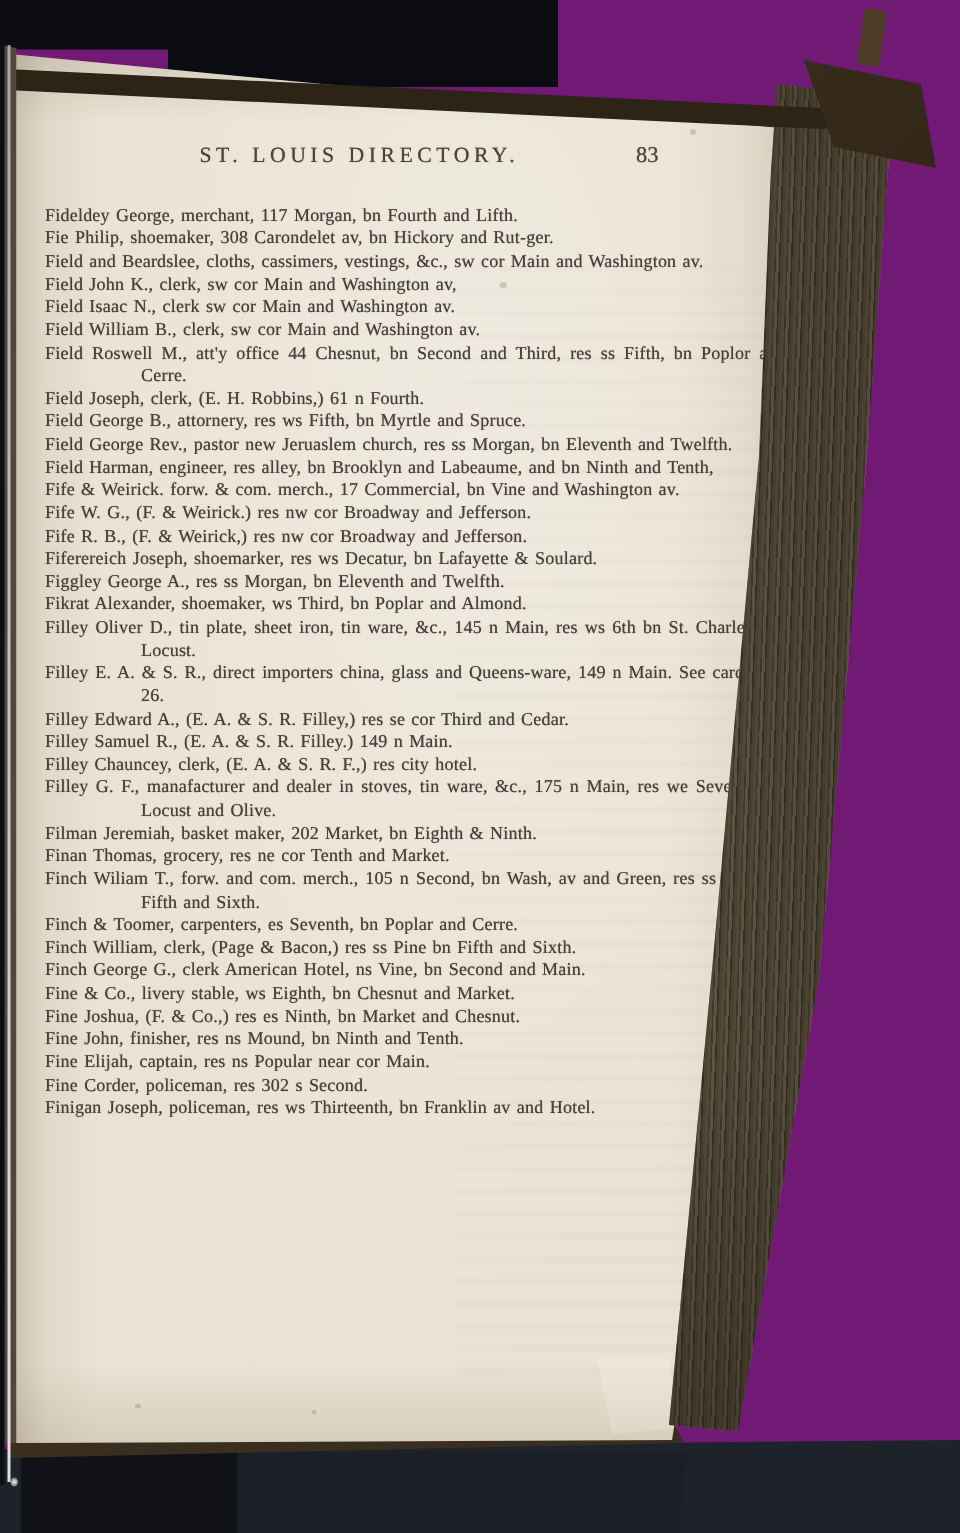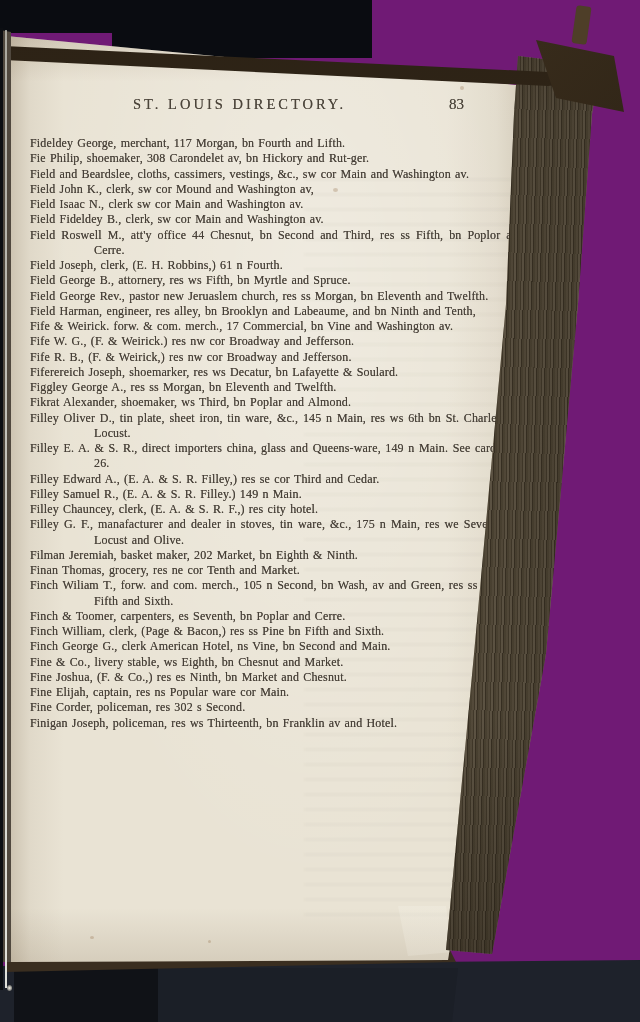--- a/index.html
+++ b/index.html
@@ -58,21 +58,21 @@
     background:linear-gradient(180deg, rgba(200,200,192,.75), rgba(235,235,228,.95));}
   .glass-dot{position:absolute;left:7px;top:985px;width:5px;height:6px;border-radius:50%;
     background:radial-gradient(circle,#f5f2e6,rgba(200,190,160,.2));}
 
   
   .text-col{position:absolute;left:26px;top:68px;width:494px;color:#474038;}
   .hdr{position:relative;height:18px;margin-bottom:22px;}
   .hdr .title{position:absolute;left:103px;top:0;font-size:14.5px;letter-spacing:3px;
     color:#4b443a;text-shadow:0 0 .6px rgba(70,62,52,.7);white-space:nowrap;}
   .hdr .pnum{position:absolute;left:394px;top:0;font-size:15px;color:#4b443a;
-    text-shadow:0 0 .6px rgba(70,62,52,.7);margin-left:25px;}
+    text-shadow:0 0 .6px rgba(70,62,52,.7);}
   .entries{font-size:12px;line-height:15.25px;letter-spacing:.15px;word-spacing:1px;}
   .entries .entry{margin:0;padding-left:64px;text-indent:-64px;text-align:justify;
     text-shadow:0 0 .55px rgba(70,62,52,.75);}
 </style>
 </head>
 <body>
 
 <div class="scene">
   <div class="layer top-black"></div>
   <div class="layer bottom-shade"></div>
@@ -91,23 +91,23 @@
 
     <div class="text-col">
       <div class="hdr">
         <span class="title">ST. LOUIS DIRECTORY.</span>
         <span class="pnum">83</span>
       </div>
       <div class="entries">
           <p class="entry">Fideldey George, merchant, 117 Morgan, bn Fourth and Lifth.</p>
           <p class="entry">Fie Philip, shoemaker, 308 Carondelet av, bn Hickory and Rut-ger.</p>
           <p class="entry">Field and Beardslee, cloths, cassimers, vestings, &amp;c., sw cor Main and Washington av.</p>
-          <p class="entry">Field John K., clerk, sw cor Mound and Washington av,</p>
+          <p class="entry">Field John K., clerk, sw cor Main and Washington av,</p>
           <p class="entry">Field Isaac N., clerk sw cor Main and Washington av.</p>
-          <p class="entry">Field Fideldey B., clerk, sw cor Main and Washington av.</p>
+          <p class="entry">Field William B., clerk, sw cor Main and Washington av.</p>
           <p class="entry">Field Roswell M., att'y office 44 Chesnut, bn Second and Third, res ss Fifth, bn Poplor and Cerre.</p>
           <p class="entry">Field Joseph, clerk, (E. H. Robbins,) 61 n Fourth.</p>
           <p class="entry">Field George B., attornery, res ws Fifth, bn Myrtle and Spruce.</p>
           <p class="entry">Field George Rev., pastor new Jeruaslem church, res ss Morgan, bn Eleventh and Twelfth.</p>
           <p class="entry">Field Harman, engineer, res alley, bn Brooklyn and Labeaume, and bn Ninth and Tenth,</p>
           <p class="entry">Fife &amp; Weirick. forw. &amp; com. merch., 17 Commercial, bn Vine and Washington av.</p>
           <p class="entry">Fife W. G., (F. &amp; Weirick.) res nw cor Broadway and Jefferson.</p>
           <p class="entry">Fife R. B., (F. &amp; Weirick,) res nw cor Broadway and Jefferson.</p>
           <p class="entry">Fiferereich Joseph, shoemarker, res ws Decatur, bn Lafayette &amp; Soulard.</p>
           <p class="entry">Figgley George A., res ss Morgan, bn Eleventh and Twelfth.</p>
@@ -119,21 +119,22 @@
           <p class="entry">Filley Chauncey, clerk, (E. A. &amp; S. R. F.,) res city hotel.</p>
           <p class="entry">Filley G. F., manafacturer and dealer in stoves, tin ware, &amp;c., 175 n Main, res we Seventh, bn Locust and Olive.</p>
           <p class="entry">Filman Jeremiah, basket maker, 202 Market, bn Eighth &amp; Ninth.</p>
           <p class="entry">Finan Thomas, grocery, res ne cor Tenth and Market.</p>
           <p class="entry">Finch Wiliam T., forw. and com. merch., 105 n Second, bn Wash, av and Green, res ss Pine, bn Fifth and Sixth.</p>
           <p class="entry">Finch &amp; Toomer, carpenters, es Seventh, bn Poplar and Cerre.</p>
           <p class="entry">Finch William, clerk, (Page &amp; Bacon,) res ss Pine bn Fifth and Sixth.</p>
           <p class="entry">Finch George G., clerk American Hotel, ns Vine, bn Second and Main.</p>
           <p class="entry">Fine &amp; Co., livery stable, ws Eighth, bn Chesnut and Market.</p>
           <p class="entry">Fine Joshua, (F. &amp; Co.,) res es Ninth, bn Market and Chesnut.</p>
-          <p class="entry">Fine Elijah, captain, res ns Popular ware cor Main.</p>
+          <p class="entry">Fine John, finisher, res ns Mound, bn Ninth and Tenth.</p>
+          <p class="entry">Fine Elijah, captain, res ns Popular near cor Main.</p>
           <p class="entry">Fine Corder, policeman, res 302 s Second.</p>
           <p class="entry">Finigan Joseph, policeman, res ws Thirteenth, bn Franklin av and Hotel.</p>
         </div>
     </div>
   </div>
 
   <div class="layer fore-edge"></div>
   <div class="layer top-edge-strip"></div>
   <div class="layer cover-corner"></div>
   <div class="cover-hook"></div>

